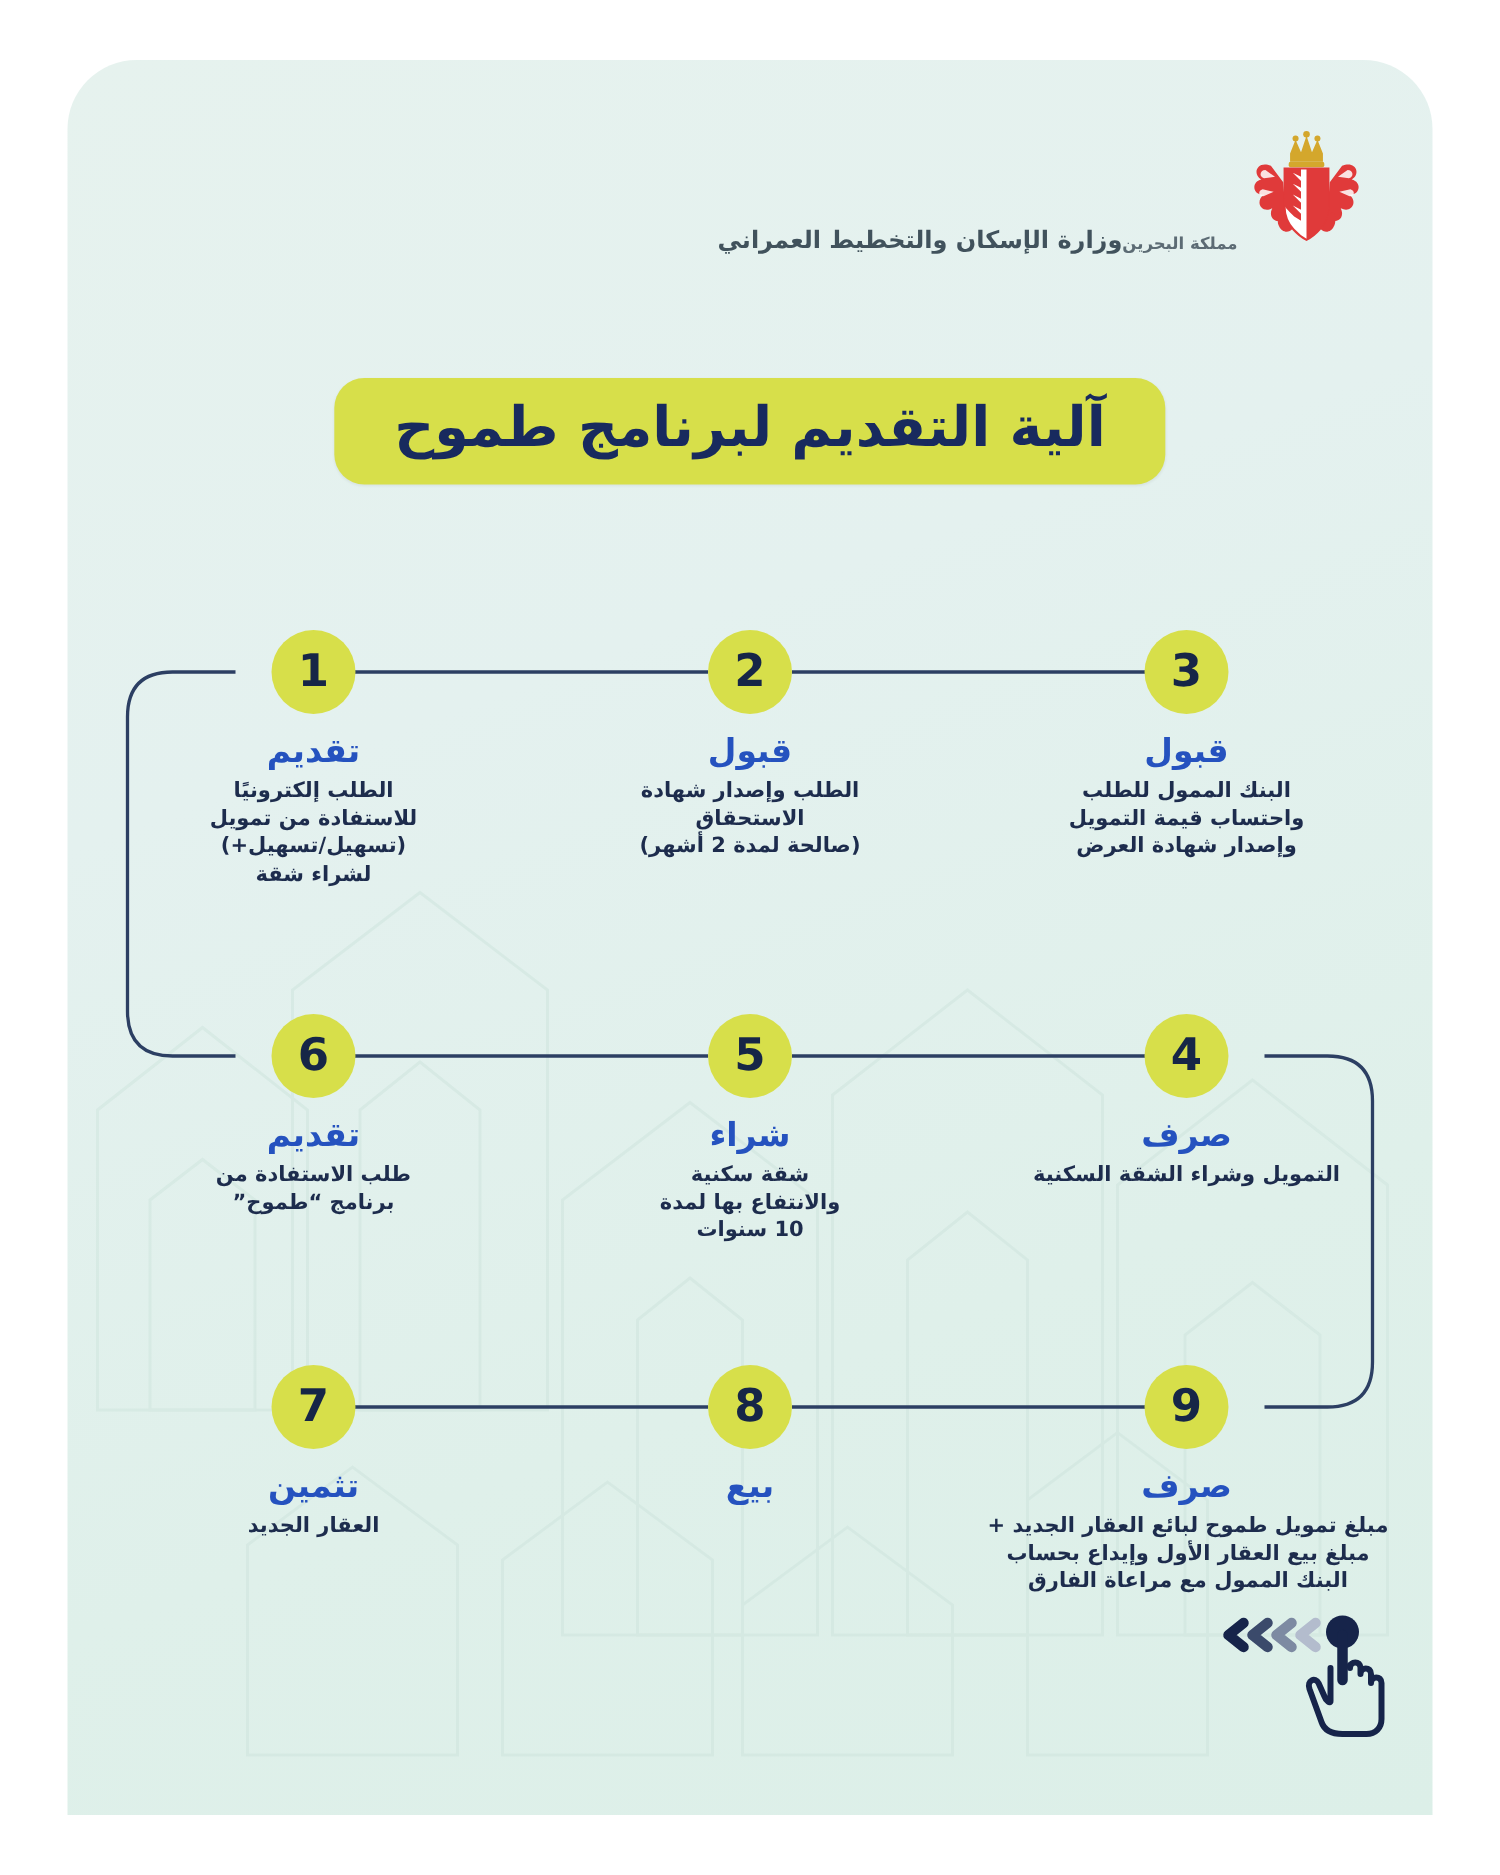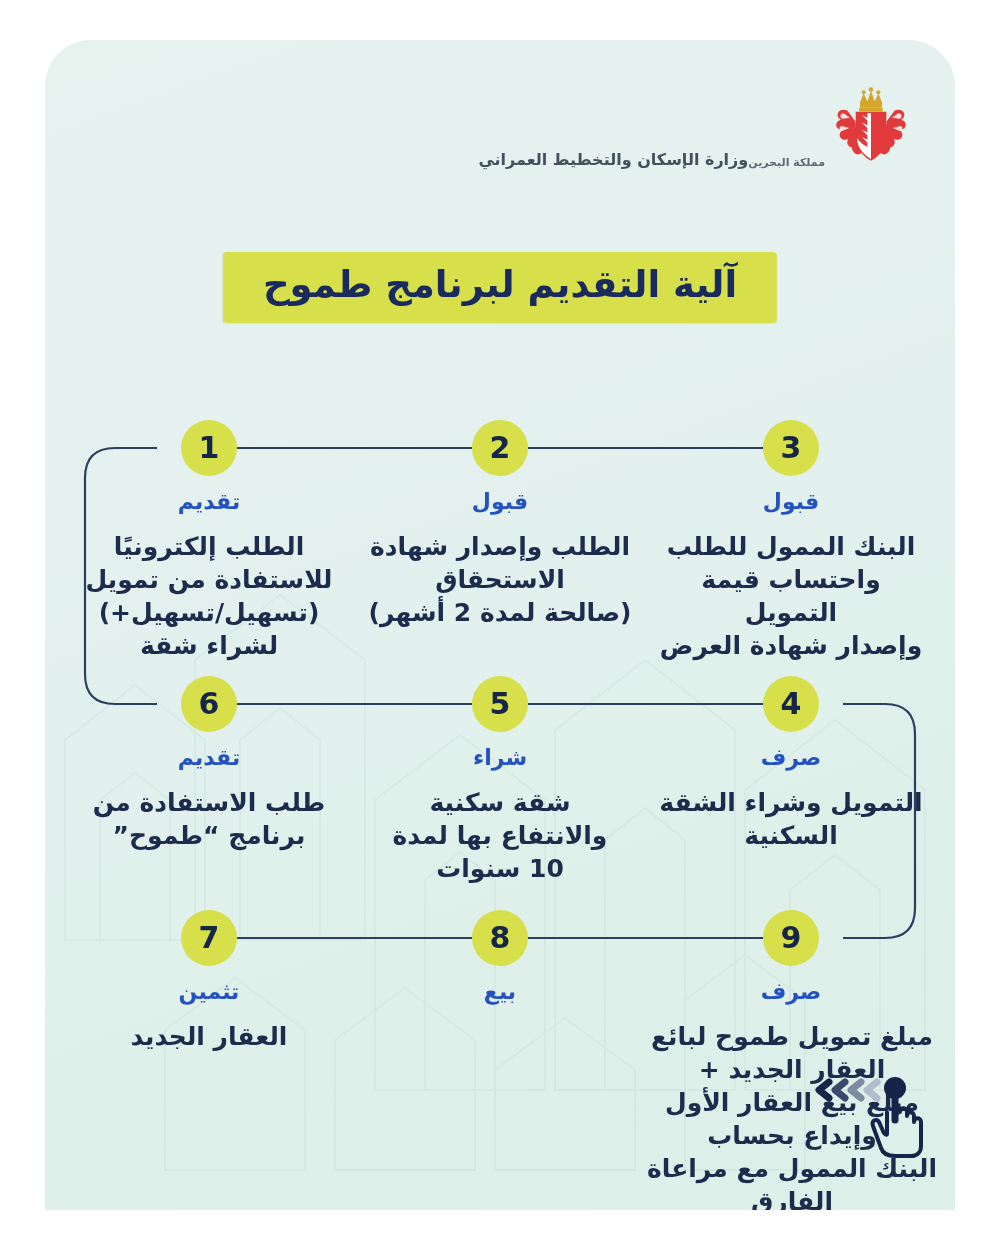--- a/index.html
+++ b/index.html
@@ -67,21 +67,21 @@
     letter-spacing: .5px;
   }
 
   
   .title-pill {
     position: absolute;
     top: 212px;
     left: 50%;
     transform: translateX(-50%);
     background: #d7df4a;
-    border-radius: 4px;
+    border-radius: 20px;
     padding: 13px 40px 17px 40px;
     box-shadow: 0 1px 2px rgba(0,0,0,.06);
   }
   .title-pill .t {
     font-size: 37px;
     font-weight: 800;
     color: #182a5e;
     white-space: nowrap;
     line-height: 1.1;
   }
@@ -141,22 +141,22 @@
 
   .head {
     margin-top: 14px;
     font-size: 22px;
     font-weight: 800;
     color: #2552bf;
     line-height: 1.1;
   }
 
   .body {
-    margin-top: 16px;
-    font-size: 25px;
+    margin-top: 4px;
+    font-size: 14px;
     font-weight: 600;
     color: #1d2c4d;
     line-height: 1.32;
     white-space: pre-line;
   }
 
   .step-9 .body { width: 330px; margin-right: -30px; }
 
   
   .swipe {

